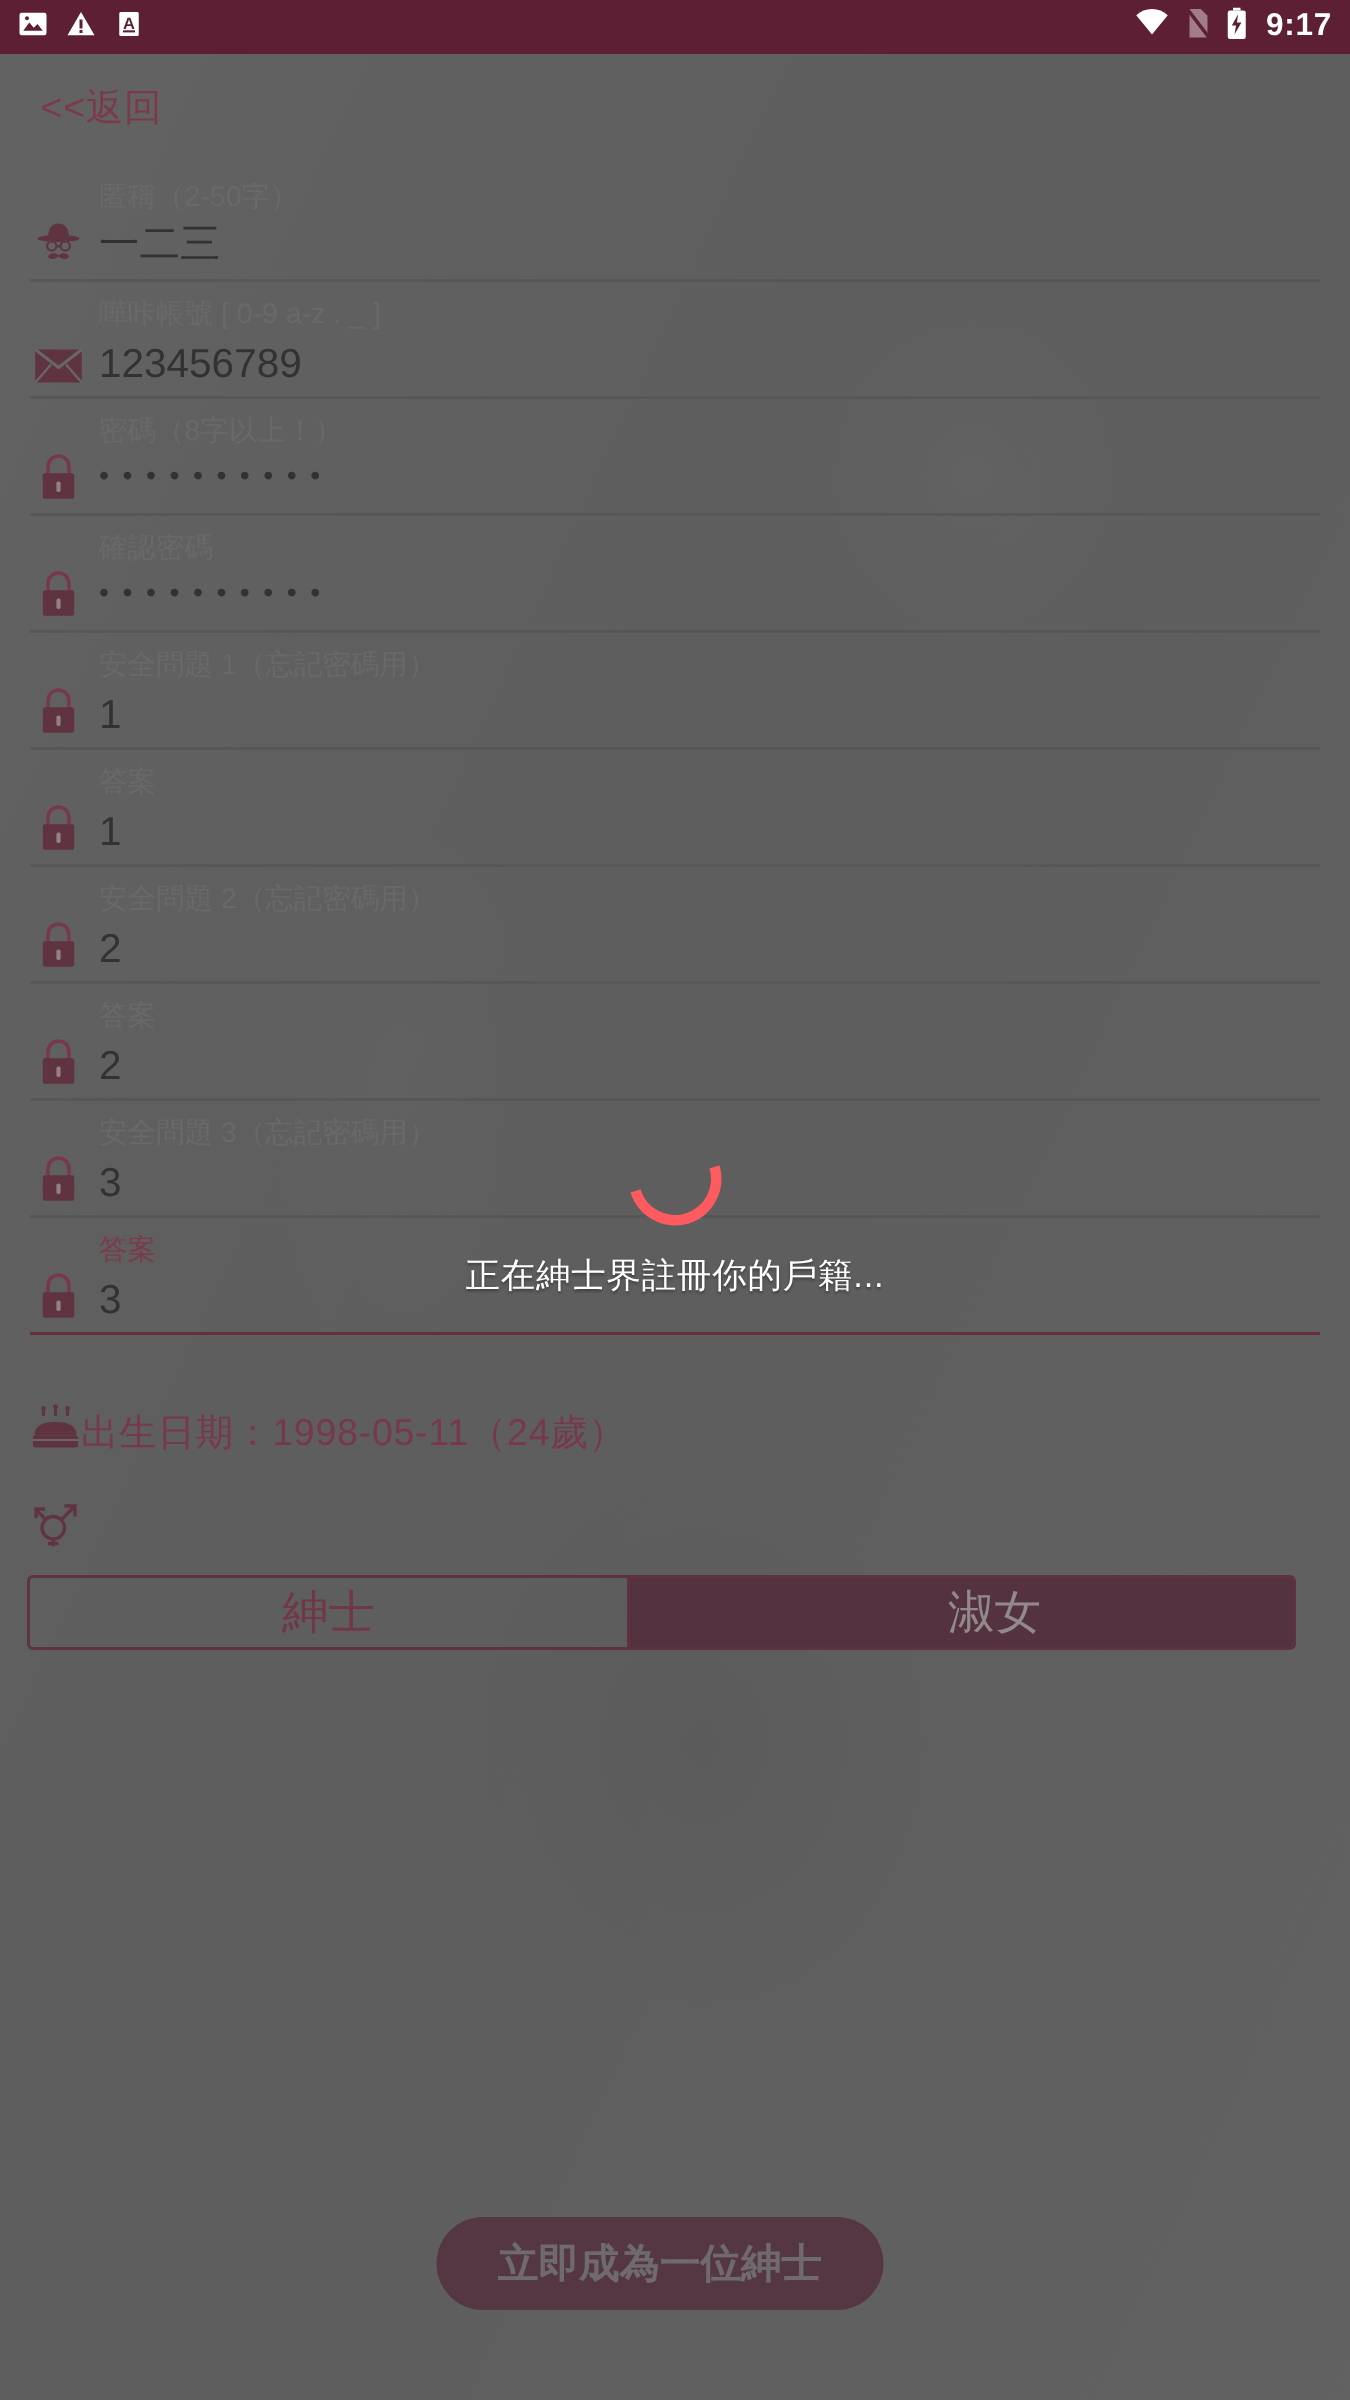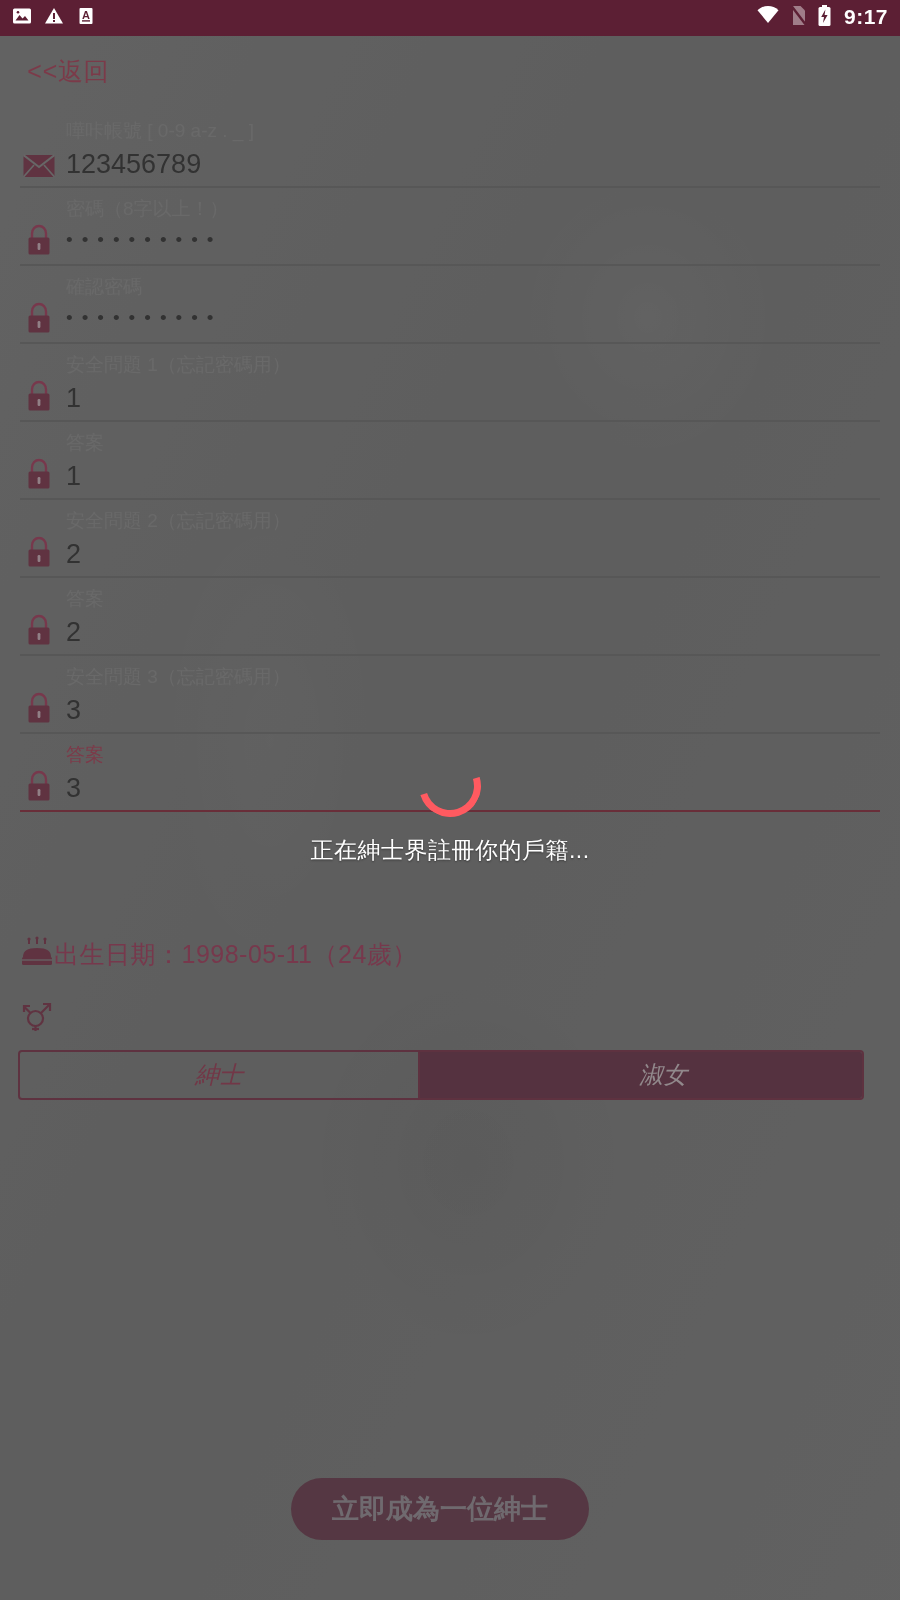--- a/index.html
+++ b/index.html
@@ -65,21 +65,20 @@
 
   
   #back-link {
     position: absolute;
     top: 55px;
     left: 27px;
     color: #b03a55;
     font-size: 25px;
     letter-spacing: 0.5px;
     z-index: 20;
-    font-family: Liberation Mono, monospace;
   }
 
   
   #form {
     position: absolute;
     top: 110px;
     left: 0;
     width: 900px;
     z-index: 20;
   }
@@ -172,24 +171,23 @@
     border: 2px solid #7a2a44;
     border-radius: 4px;
     overflow: hidden;
     z-index: 20;
   }
   .seg {
     flex: 1;
     display: flex;
     align-items: center;
     justify-content: center;
-    font-size: 24px;
+    font-size: 31px;
     color: #9e3350;
     background: transparent;
-    font-style: italic;
   }
   .seg + .seg { border-left: 2px solid #7a2a44; }
   .seg.active {
     background: #6b2b44;
     color: #d8c8ce;
     padding-left: 44px;
   }
 
   
   #submit-btn {
@@ -289,20 +287,34 @@
           </svg>
       </span>
       <span id="sb-time">9:17</span>
     </div>
   </div>
 
   <div id="back-link">&lt;&lt;返回</div>
 
   <div id="form">
 
+    <div class="field">
+      <span class="field-label">匿稱（2-50字）</span>
+      <span class="field-icon">
+        <svg width="32" height="32" viewBox="0 0 32 32">
+          <ellipse cx="16" cy="13" rx="14" ry="2.4" fill="#7e2d46"></ellipse>
+          <path d="M9 12.6 C9 6.5 11.4 3 16 3 C20.6 3 23 6.5 23 12.6 Z" fill="#7e2d46"></path>
+          <circle cx="11.5" cy="18" r="3.1" fill="none" stroke="#7e2d46" stroke-width="1.5"></circle>
+          <circle cx="20.5" cy="18" r="3.1" fill="none" stroke="#7e2d46" stroke-width="1.5"></circle>
+          <path d="M14.6 18 H17.4" stroke="#7e2d46" stroke-width="1.5"></path>
+          <path d="M16 24 C13.5 22 10 22.5 9 25 C10.5 27.5 14 27 16 25 C18 27 21.5 27.5 23 25 C22 22.5 18.5 22 16 24 Z" fill="#7e2d46"></path>
+        </svg>
+      </span>
+      <span class="field-value">一二三</span>
+    </div>
 
     <div class="field">
       <span class="field-label">嘩咔帳號 [ 0-9 a-z . _ ]</span>
       <span class="field-icon">
         <svg width="32" height="24" viewBox="0 0 32 24">
             <rect x="0.5" y="1" width="31" height="22" fill="#7e2d46"></rect>
             <path d="M0.5 1 L16 13 L31.5 1" fill="none" stroke="#8a8a8a" stroke-width="2"></path>
             <path d="M0.5 23 L11 11 M31.5 23 L21 11" fill="none" stroke="#8a8a8a" stroke-width="1.6"></path>
           </svg>
       </span>

